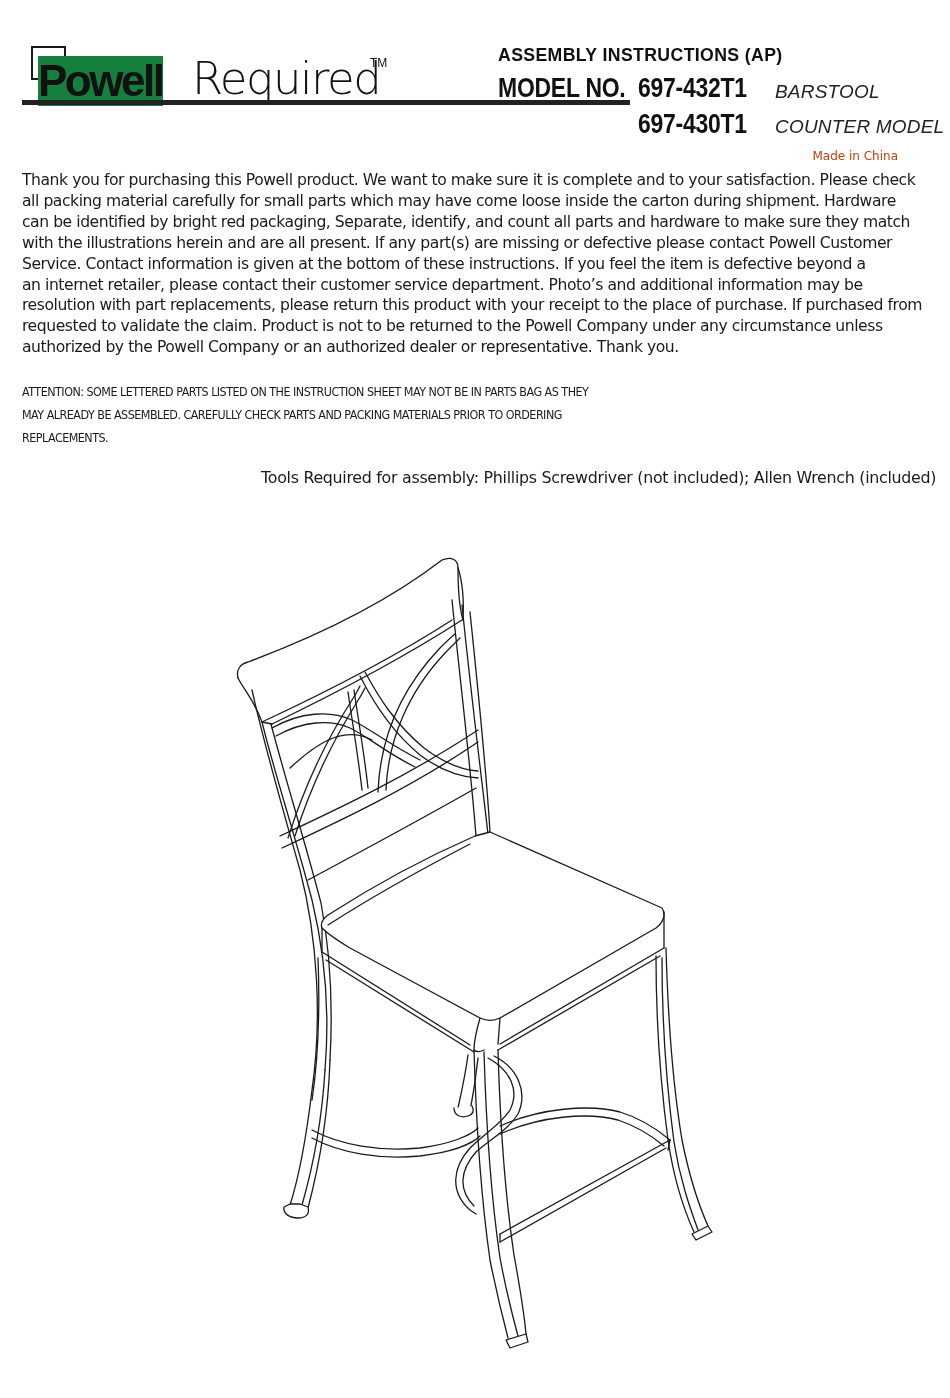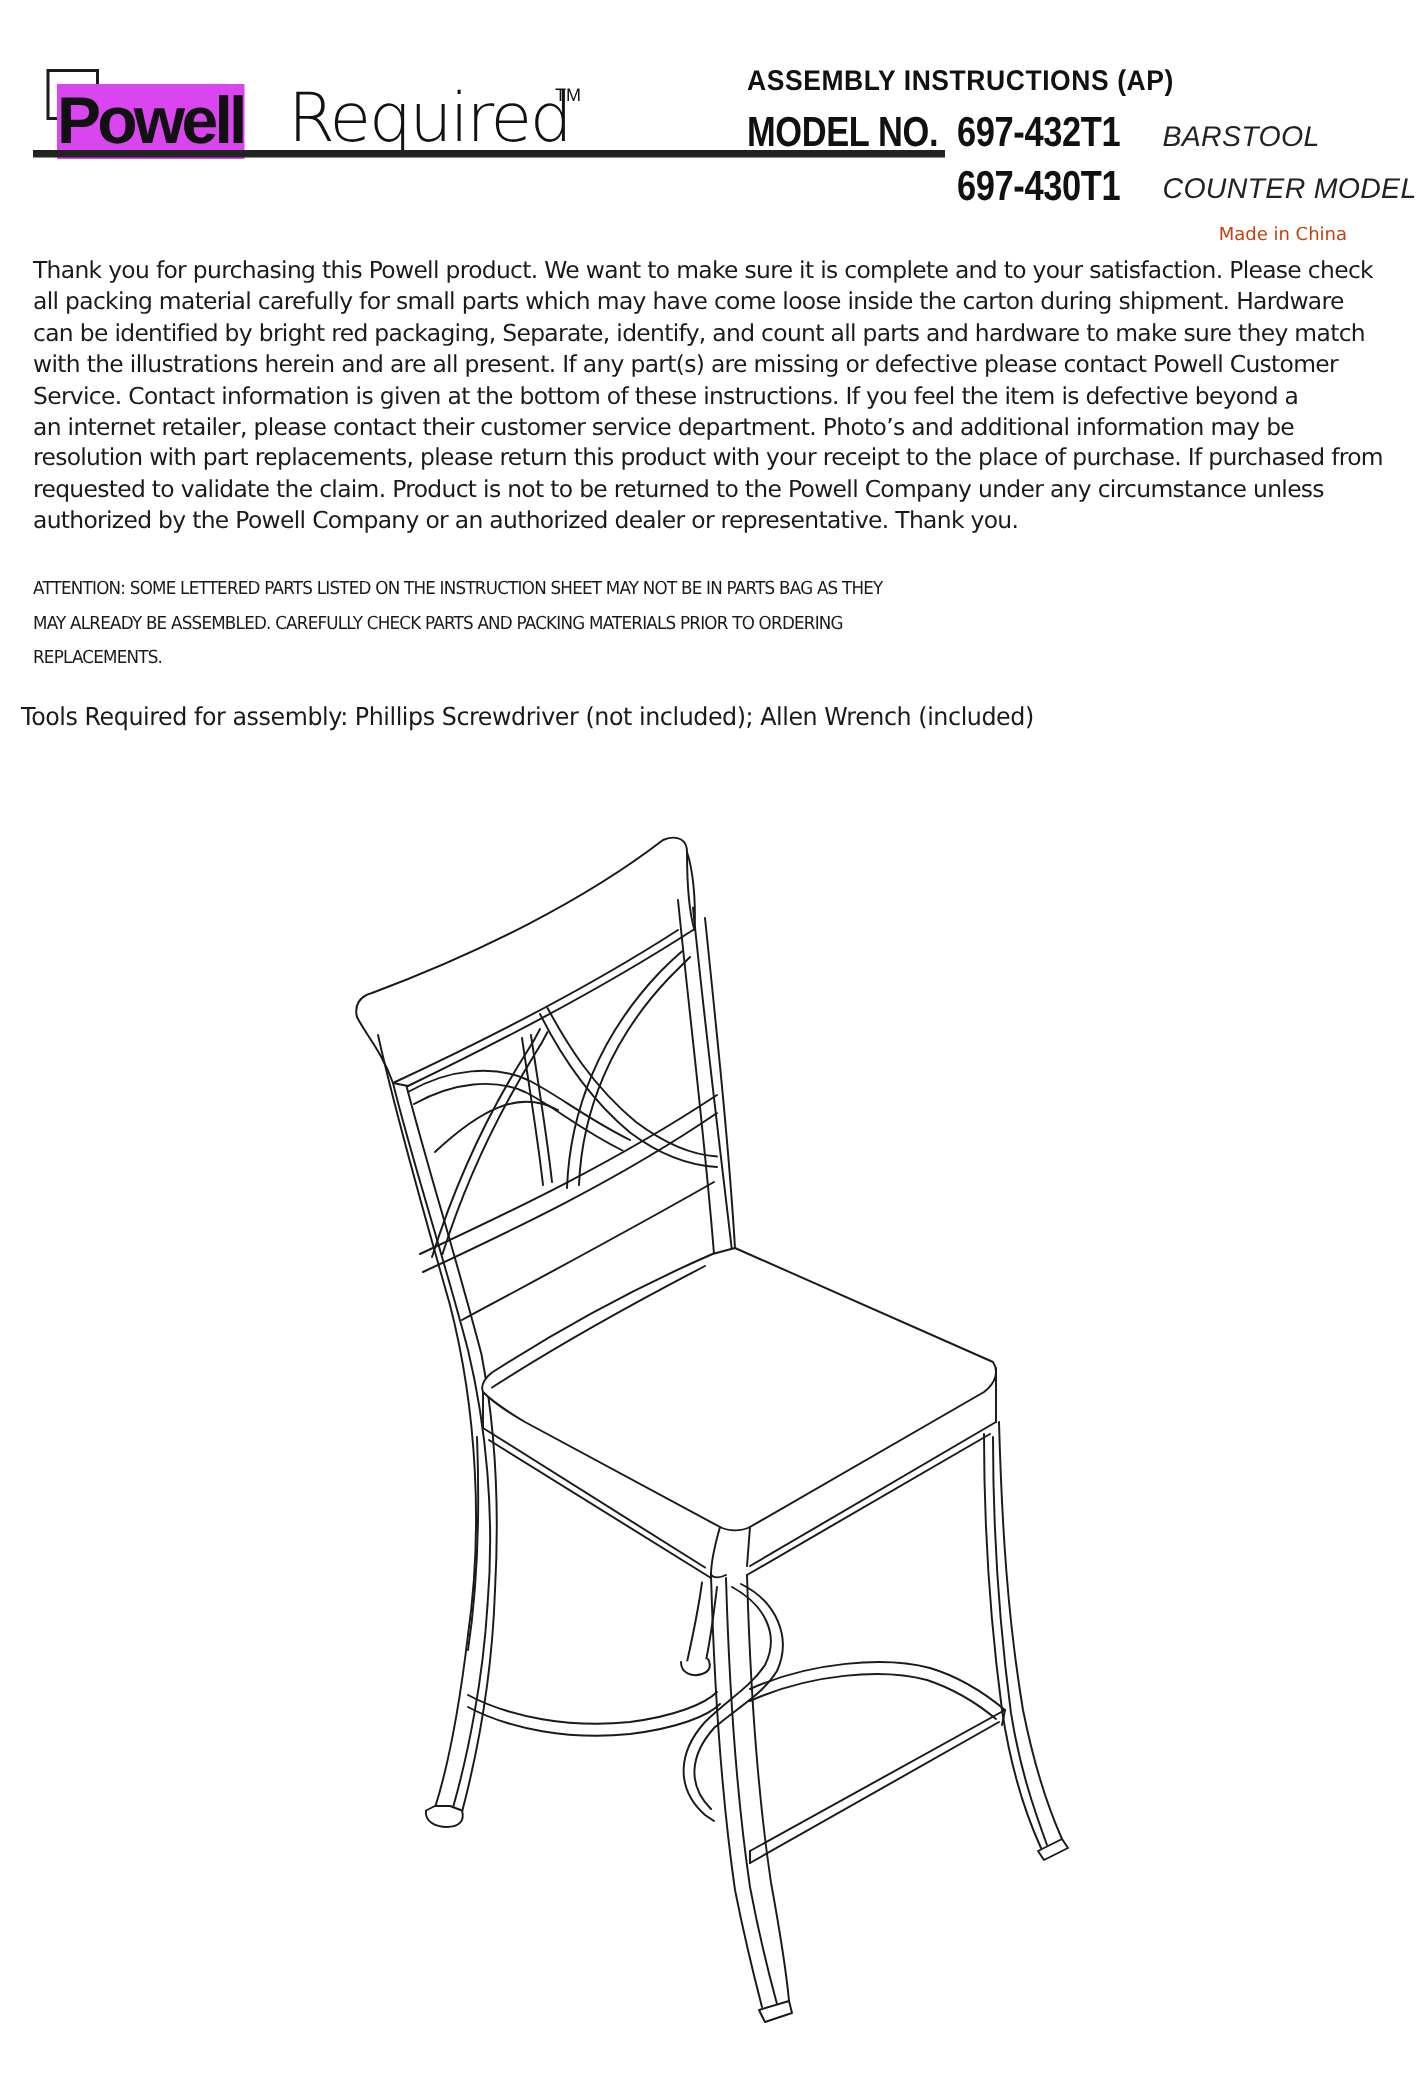--- a/index.html
+++ b/index.html
@@ -1,21 +1,21 @@
 <!DOCTYPE html>
 <html><head>
 <meta charset="utf-8">
 <style>
   html, body { margin: 0; padding: 0; background: #ffffff; }
   body { width: 950px; height: 1398px; position: relative; overflow: hidden; color: #1a1a1a; font-family: "DejaVu Sans", sans-serif; }
 
   
   .logo { position: absolute; left: 22px; top: 42px; width: 360px; height: 64px; }
   .logo-box { position: absolute; left: 9px; top: 4px; width: 31px; height: 30px; border: 2px solid #1a1a1a; background: transparent; }
-  .logo-powell { position: absolute; left: 16px; top: 14px; font-family: "Liberation Sans", sans-serif; font-weight: 700; font-size: 44px; letter-spacing: -2.5px; color: #111; line-height: 50px; background: #d946ef; padding-right: 1px; }
+  .logo-powell { position: absolute; left: 16px; top: 14px; font-family: "Liberation Sans", sans-serif; font-weight: 700; font-size: 44px; letter-spacing: -2.5px; color: #111; line-height: 50px; background: #15803d; padding-right: 1px; }
   .logo-limited { position: absolute; left: 170px; top: 12px; font-family: "DejaVu Sans", sans-serif; font-weight: 200; font-size: 45px; letter-spacing: -1.5px; color: #111; line-height: 50px; -webkit-text-stroke: 0px; }
   .logo-tm { position: absolute; left: 348px; top: 14px; font-family: "Liberation Sans", sans-serif; font-size: 12px; color: #111; }
   .header-rule { position: absolute; left: 22px; top: 100px; width: 608px; height: 5px; background: #222; }
 
   
   .title-block { position: absolute; left: 498px; top: 44px; width: 440px; }
   .assembly-title { position: absolute; left: 0; top: 0; font-family: "Liberation Sans", sans-serif; font-weight: 700; font-size: 19px; letter-spacing: 0.4px; white-space: nowrap; transform: scaleX(0.93); transform-origin: left top; color: #111; }
   .model-label { position: absolute; left: 0; top: 28px; font-family: "Liberation Sans", sans-serif; font-weight: 700; font-size: 28px; white-space: nowrap; transform: scaleX(0.82); transform-origin: left top; color: #111; letter-spacing: -0.3px; }
   .model-num { position: absolute; font-family: "Liberation Sans", sans-serif; font-weight: 700; font-size: 28px; white-space: nowrap; transform: scaleX(0.82); transform-origin: left top; color: #111; letter-spacing: -0.3px; }
   .model-num.m1 { left: 140px; top: 28px; }
@@ -23,21 +23,21 @@
   .model-desc { position: absolute; font-family: "Liberation Sans", sans-serif; font-style: italic; font-size: 19px; white-space: nowrap; color: #222; letter-spacing: 0.2px; }
   .model-desc.d1 { left: 277px; top: 37px; }
   .model-desc.d2 { left: 277px; top: 72px; }
   .made-in { position: absolute; right: 52px; top: 149px; font-family: "DejaVu Sans", sans-serif; font-size: 12px; color: #c2410c; }
 
   
   .intro { position: absolute; left: 22px; top: 170px; width: 920px; font-family: "DejaVu Sans", sans-serif; font-size: 15.6px; line-height: 20.9px; letter-spacing: -0.45px; color: #1a1a1a; }
   .intro .ln { display: block; white-space: nowrap; }
   .attention { position: absolute; left: 22px; top: 381px; width: 920px; font-family: "DejaVu Sans", sans-serif; font-size: 12px; line-height: 23px; color: #1a1a1a; letter-spacing: -0.55px; }
   .attention .ln { display: block; white-space: nowrap; transform: scaleX(0.93); transform-origin: left top; }
-  .tools { position: absolute; left: 0; width: 950px; top: 468px; text-align: left; font-family: "DejaVu Sans", sans-serif; font-size: 16.5px; color: #1a1a1a; letter-spacing: -0.3px; }
+  .tools { position: absolute; left: 0; width: 950px; top: 468px; text-align: right; font-family: "DejaVu Sans", sans-serif; font-size: 16.5px; color: #1a1a1a; letter-spacing: -0.3px; }
   .tools span { display: inline-block; transform: scaleX(0.96); }
 
   
   .illustration { position: absolute; left: 0; top: 0; width: 950px; height: 1398px; pointer-events: none; }
   .illustration svg { position: absolute; left: 0; top: 0; }
   .chair path, .chair line, .chair ellipse, .chair polyline, .chair polygon { fill: none; stroke: #1a1a1a; stroke-width: 1.3; stroke-linejoin: round; stroke-linecap: round; }
   .chair .fillw { fill: #ffffff; }
 </style>
 </head>
 <body>

